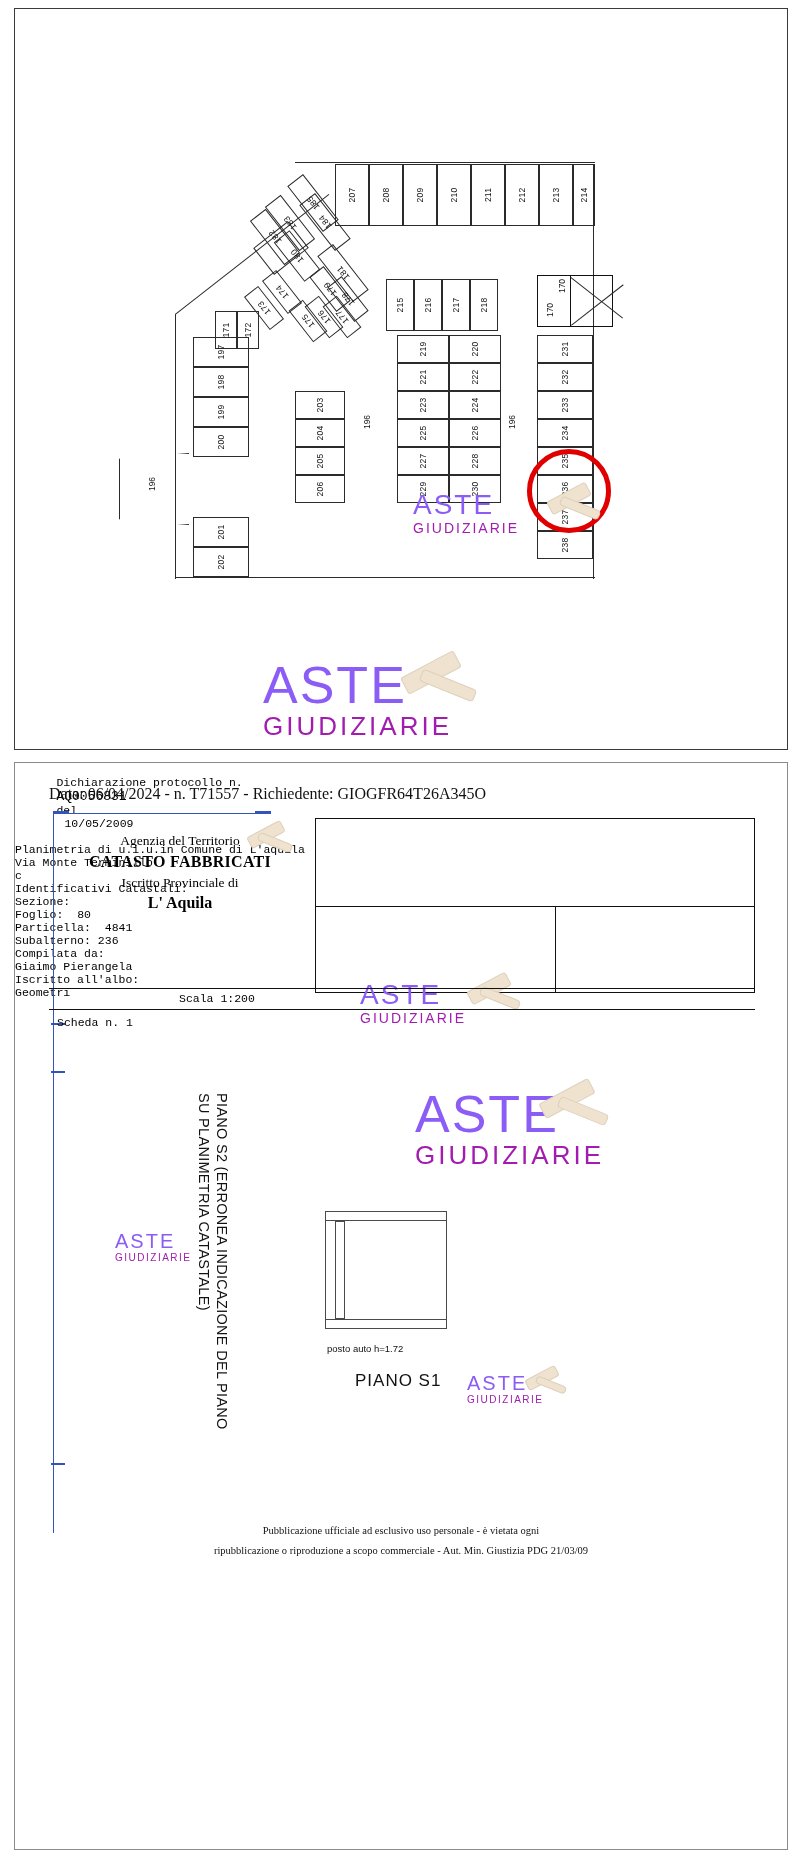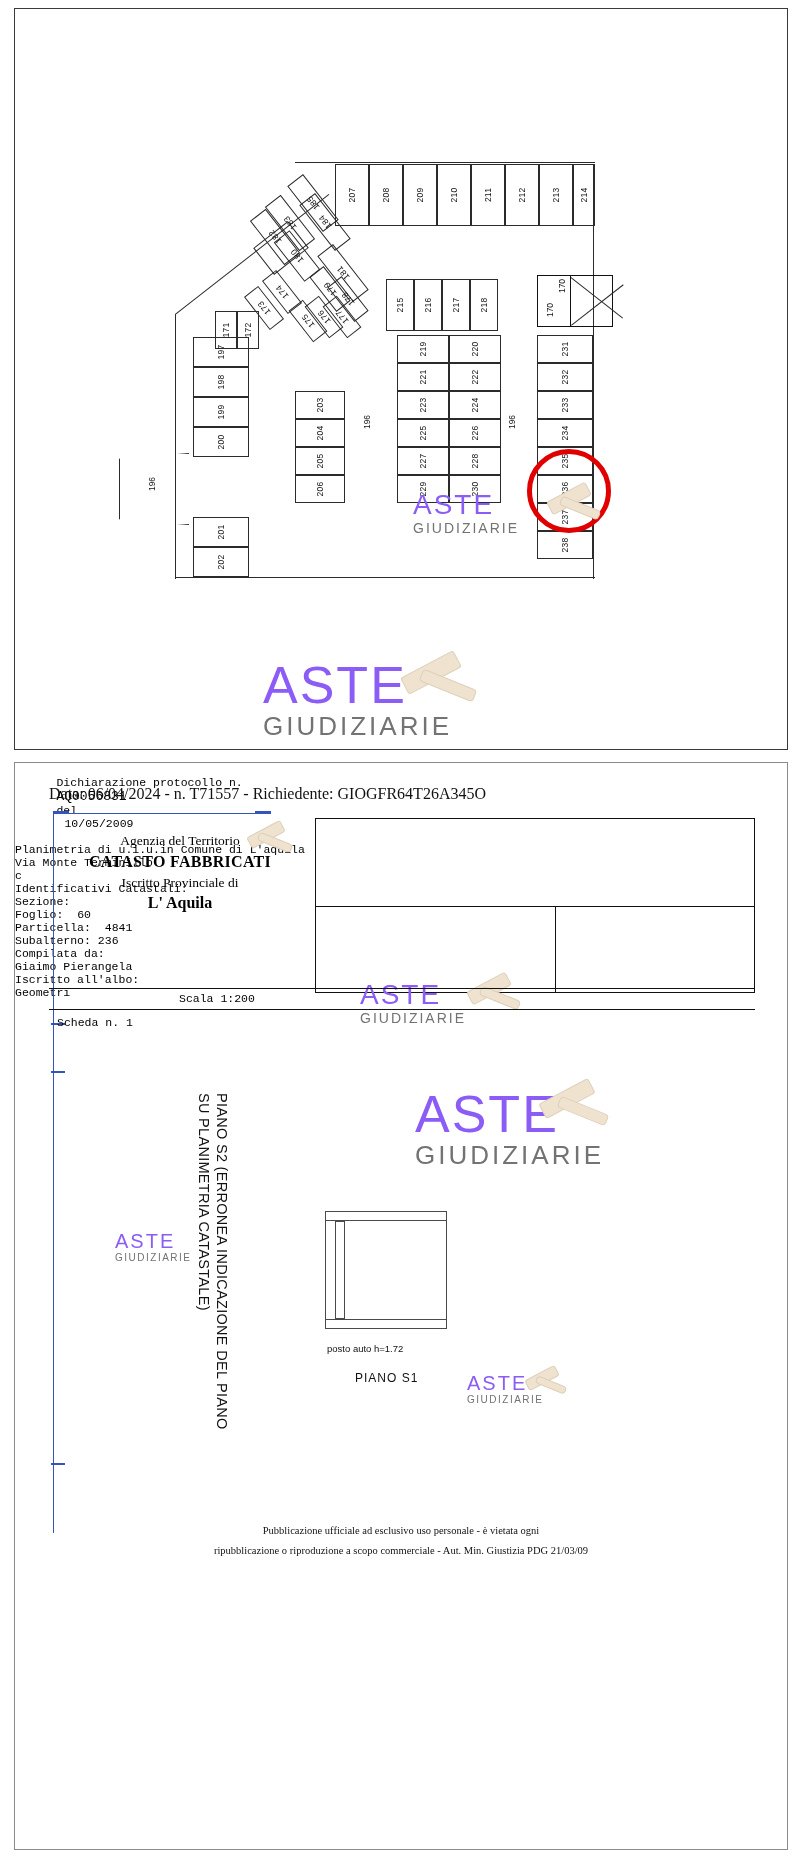--- a/index.html
+++ b/index.html
@@ -95,21 +95,21 @@
   }
   .wm .aste {
     font-size: 52px;
     letter-spacing: 2px;
     color: #8b5cf6;
     font-weight: 400;
   }
   .wm .giud {
     font-size: 26px;
     letter-spacing: 3px;
-    color: #737373;
+    color: #a21caf;
     margin-top: 2px;
   }
   .wm-small .aste { font-size: 28px; }
   .wm-small .giud { font-size: 14px; letter-spacing: 2px; }
   .wm-xsmall .aste { font-size: 20px; }
   .wm-xsmall .giud { font-size: 10px; letter-spacing: 1.5px; }
   .gavel {
     position: absolute;
     width: 70px;
     height: 40px;
@@ -223,21 +223,21 @@
     position: absolute;
     border: 1px solid #4a4a4a;
     box-sizing: border-box;
   }
   .cap {
     position: absolute;
     font-family: "Liberation Sans", sans-serif;
     color: #111;
   }
   .cap.small { font-size: 9.5px; }
-  .cap.big { font-size: 12px; letter-spacing: 1px; }
+  .cap.big { font-size: 17px; letter-spacing: 1px; }
   .footer-note {
     position: absolute;
     width: 100%;
     text-align: center;
     font-family: "Liberation Serif", serif;
     font-size: 10.5px;
     color: #111;
     line-height: 1.5;
   }
   .url-wm {
@@ -524,21 +524,21 @@
     </div>
     <div class="mono" style="left:312px; top:93px;">Planimetria di u.i.u.in Comune di L'aquila</div>
     <div class="mono" style="left:312px; top:120px;">Via Monte Terminillo</div>
     <div class="mono" style="left:728px; top:120px;">c</div>
 
     <div class="box" style="left:300px; top:143px; width:440px; height:1px; border:none; border-top:1px solid #111;"></div>
     <div class="box" style="left:540px; top:143px; width:1px; height:87px; border:none; border-left:1px solid #111;"></div>
 
     <div class="mono" style="left:312px; top:152px;">Identificativi Catastali:</div>
     <div class="mono" style="left:328px; top:172px;">Sezione:</div>
-    <div class="mono" style="left:328px; top:190px;"><span>Foglio:</span>  <span>60</span></div>
+    <div class="mono" style="left:328px; top:190px;"><span>Foglio:</span>  <span>80</span></div>
     <div class="mono" style="left:312px; top:208px;"><span>Particella:</span>  <span>4841</span></div>
     <div class="mono" style="left:312px; top:226px;"><span>Subalterno:</span> <span>236</span></div>
 
     <div class="mono" style="left:552px; top:152px;">Compilata da:</div>
     <div class="mono" style="left:552px; top:170px;">Giaimo Pierangela</div>
     <div class="mono" style="left:552px; top:194px;">Iscritto all'albo:</div>
     <div class="mono" style="left:552px; top:210px;">Geometri</div>
 
     <div class="wm wm-small" style="left:345px; top:218px;">
       <div class="aste">ASTE</div>

